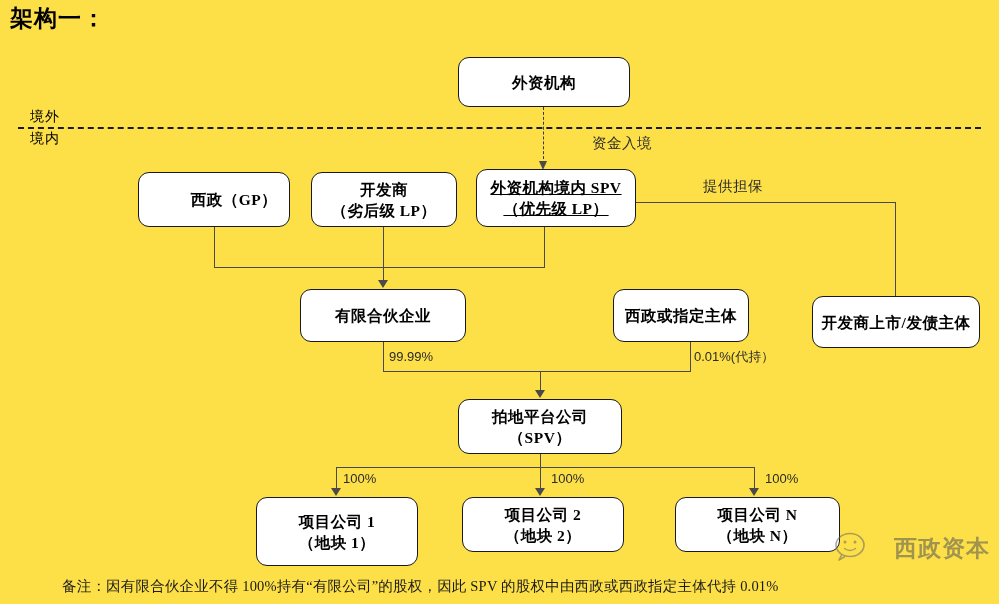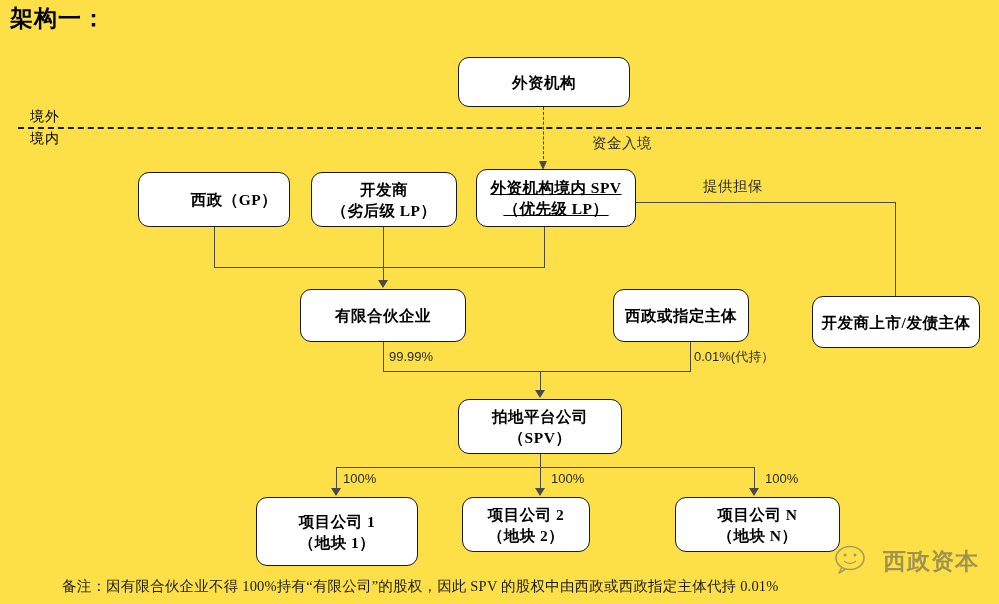--- a/index.html
+++ b/index.html
@@ -141,24 +141,23 @@
     color: #1a1a1a;
   }
 
   
   .watermark {
     position: absolute;
     left: 834px;
     top: 531px;
     display: flex;
     align-items: center;
-    gap: 7px;
+    gap: 18px;
     opacity: 0.55;
     z-index: 7;
-    margin-top: 13px;
   }
   .watermark .wm-text {
     font-size: 23px;
     font-weight: bold;
     color: #555555;
     letter-spacing: 1px;
     line-height: 28px;
   }
   .wechat-ico { display: block; }
 </style>
@@ -245,21 +244,21 @@
 
   <div class="vline" style="left:754px; top:467px; height:23px;"></div>
   <div class="arrow-down" style="left:749px; top:488px;"></div>
   <div class="edge-label" style="left:765px; top:470px;">100%</div>
 
   <div class="node" style="left:256px; top:497px; width:162px; height:69px;">
     <span>项目公司 1</span>
     <span class="ln2">（地块 1）</span>
   </div>
 
-  <div class="node" style="left:462px; top:497px; width:128px; height:55px;">
+  <div class="node" style="left:462px; top:497px; width:162px; height:55px;">
     <span>项目公司 2</span>
     <span class="ln2">（地块 2）</span>
   </div>
 
   <div class="node" style="left:675px; top:497px; width:165px; height:55px;">
     <span>项目公司 N</span>
     <span class="ln2">（地块 N）</span>
   </div>
 
   <div class="footnote">备注：因有限合伙企业不得 100%持有“有限公司”的股权，因此 SPV 的股权中由西政或西政指定主体代持 0.01%</div>

